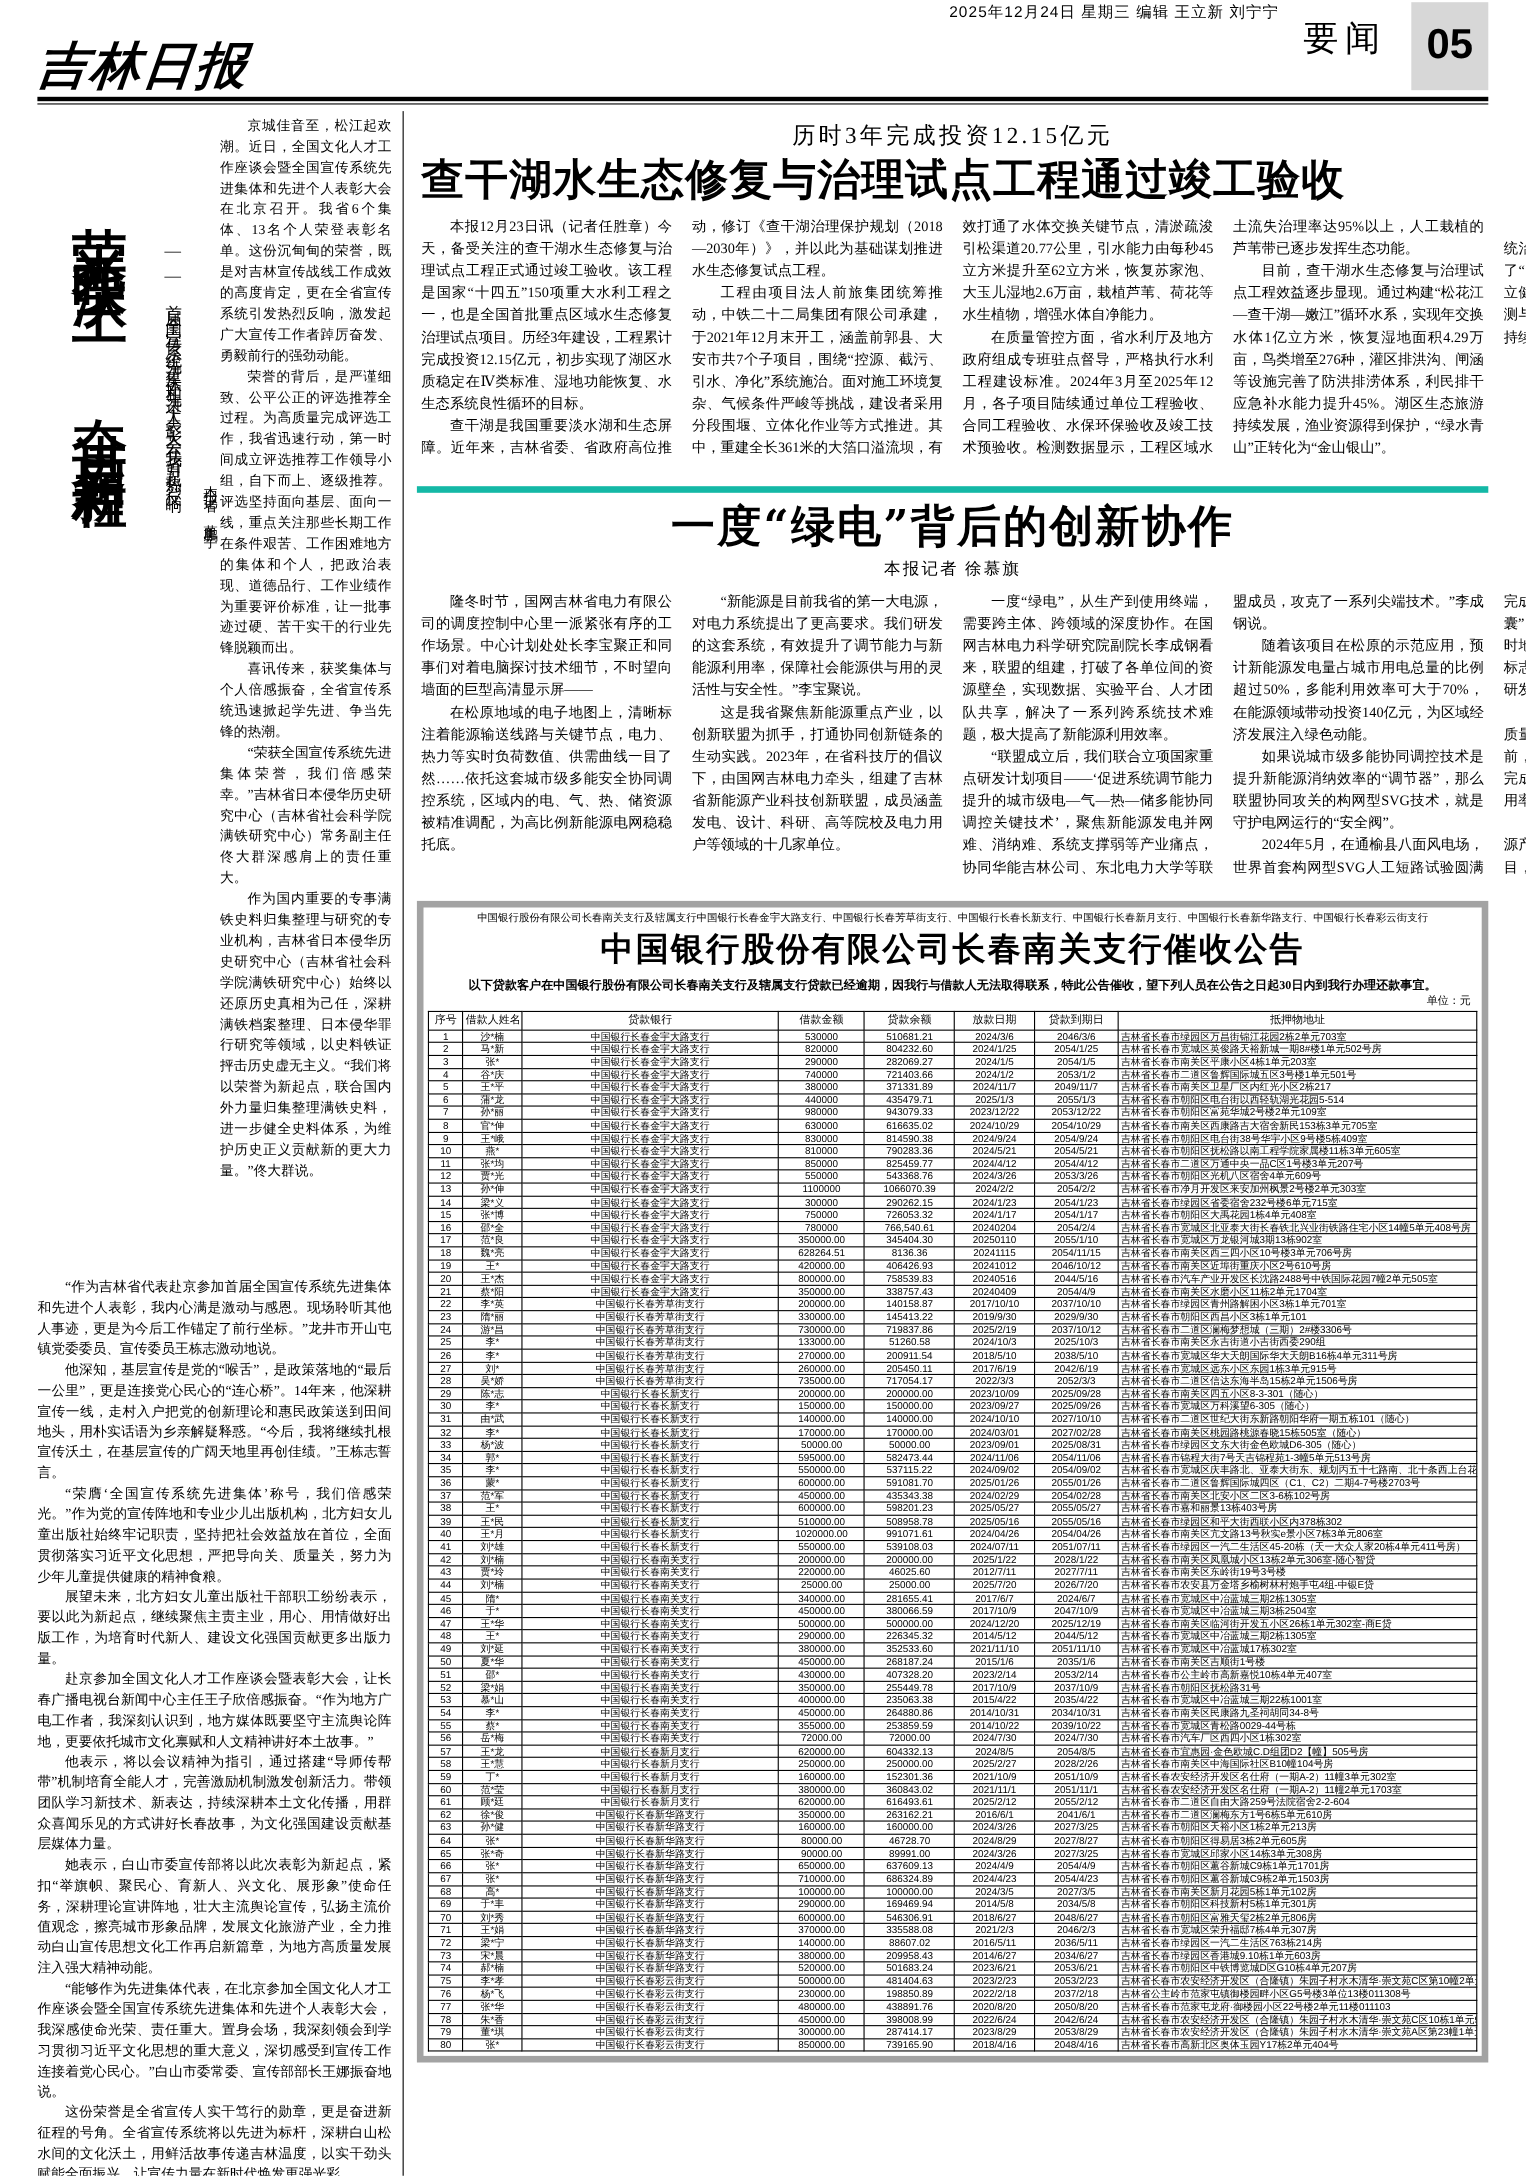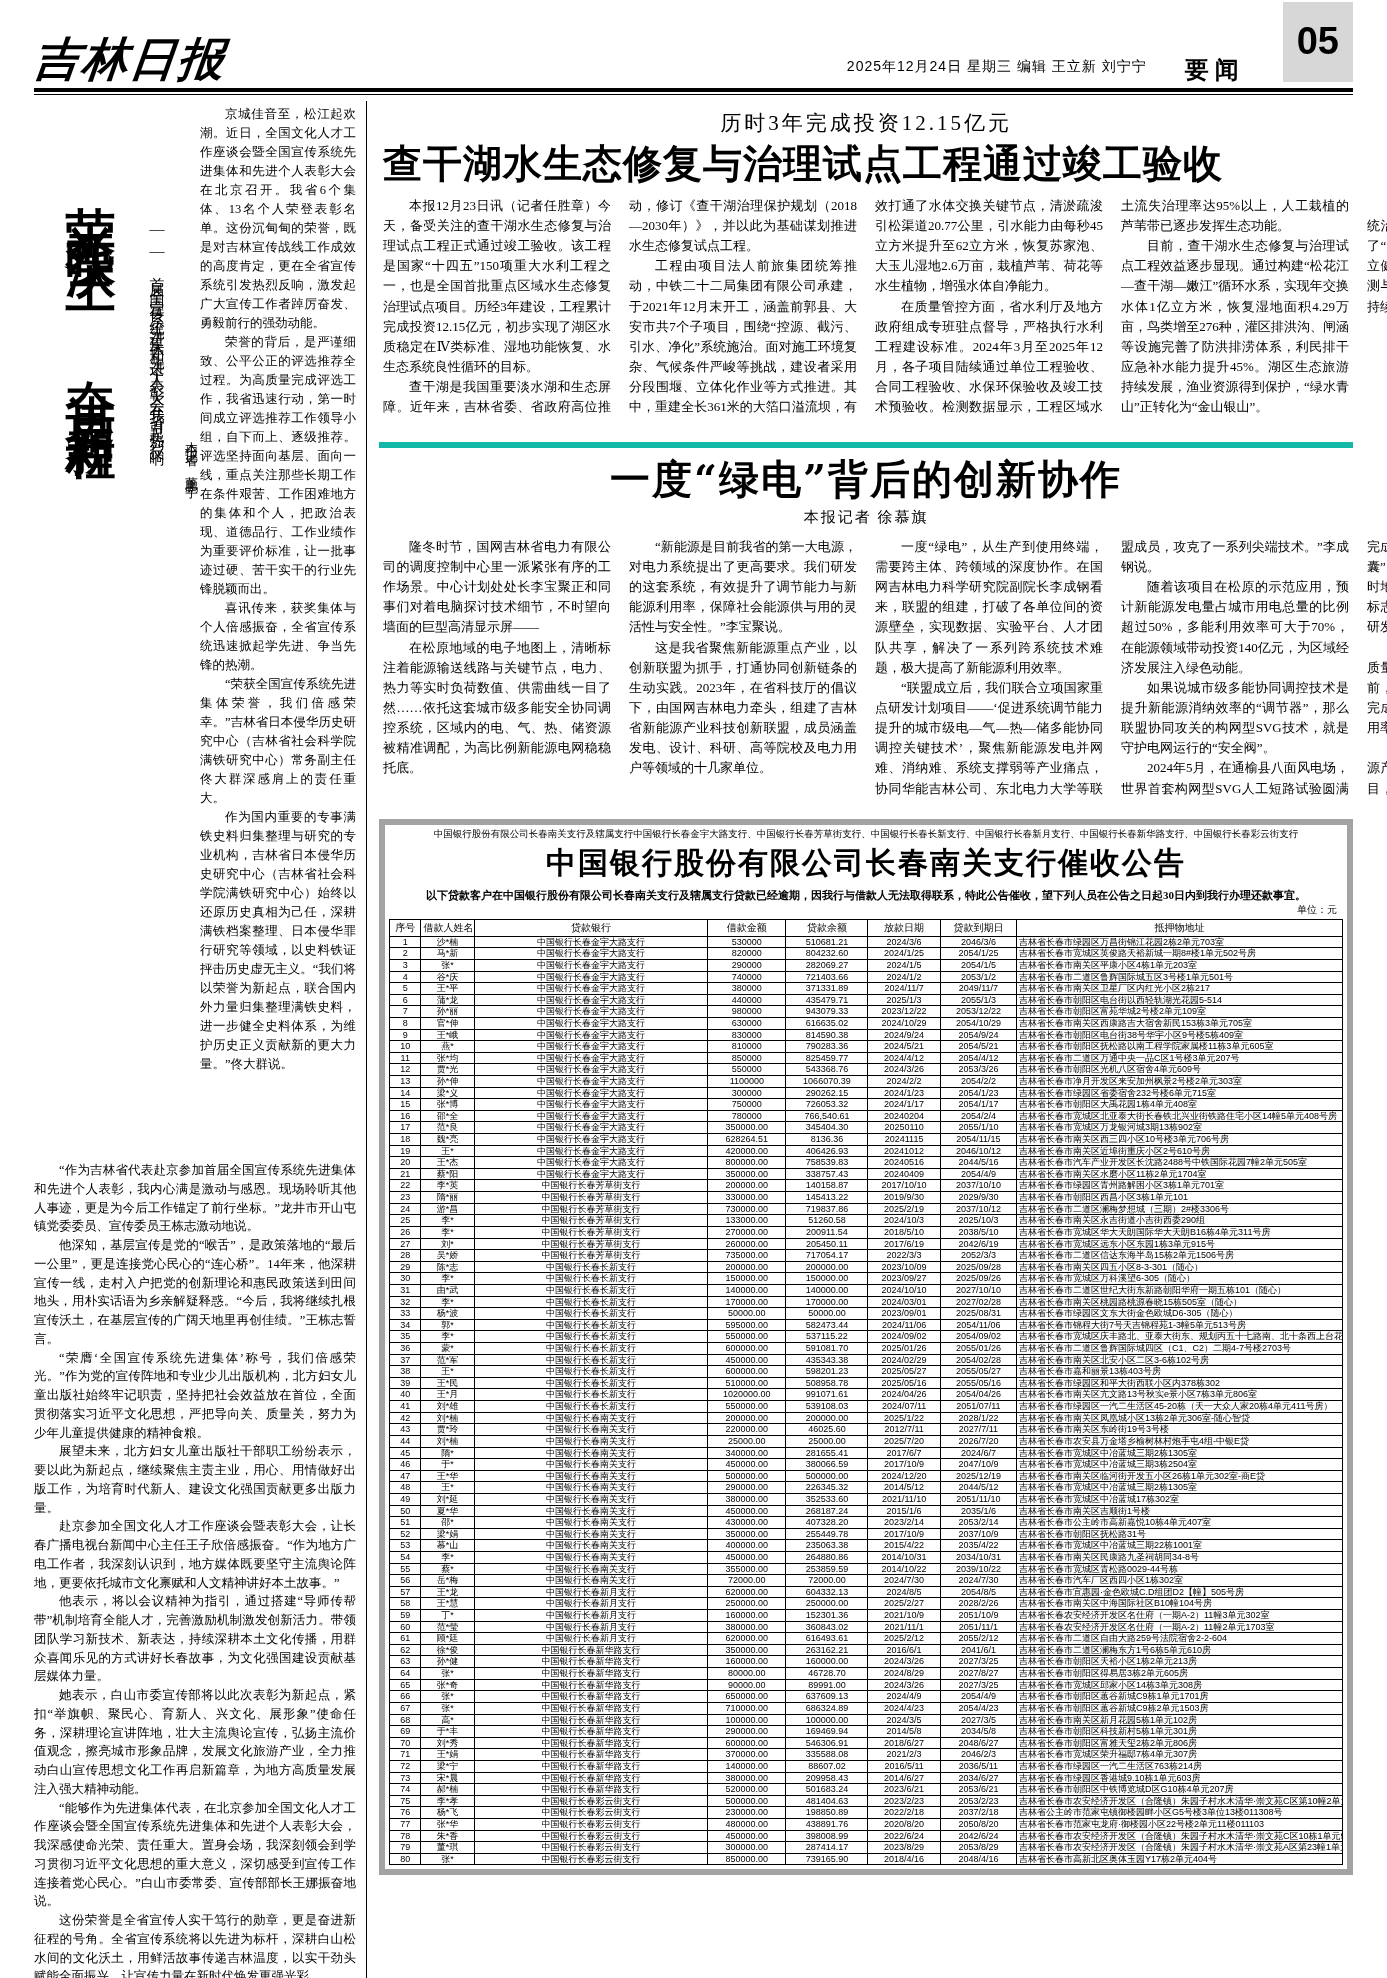--- a/index.html
+++ b/index.html
@@ -7,23 +7,23 @@
   body {
     width:1387px; height:1978px; margin:0 auto; position:relative;
     font-family:"Liberation Serif","DejaVu Serif",serif; color:#000;
     overflow:hidden;
   }
   .page { padding:8px 18px 6px 18px; }
 
   
   .masthead { height:78px; display:flex; align-items:flex-end; justify-content:space-between; padding:0 16px 4px 16px; }
   .logo { font-family:"DejaVu Serif",serif; font-size:46px; font-weight:bold; font-style:italic; letter-spacing:2px; transform:skewX(-6deg); line-height:1; }
-  .mast-right { display:flex; align-items:flex-end; gap:38px; }
+  .mast-right { display:flex; align-items:flex-start; gap:22px; }
   .dateline { font-size:14px; letter-spacing:1px; padding-bottom:6px; font-family:"Liberation Sans",sans-serif; }
-  .section-name { font-size:24px; font-weight:bold; font-family:"Liberation Sans",sans-serif; letter-spacing:6px; line-height:1; }
+  .section-name { font-size:32px; font-weight:normal; font-family:"Liberation Sans",sans-serif; letter-spacing:6px; line-height:1;margin-top:16px; }
   .page-no { font-size:38px; font-weight:bold; font-family:"Liberation Sans",sans-serif; background:#d7d7d7; padding:19px 14px; line-height:1.1; }
   .mast-rule { border-top:4px solid #000; border-bottom:1px solid #000; height:7px; margin:2px 16px 0 16px; }
 
   
   .content { display:flex; margin:6px 16px 0 16px; }
   .left-col { width:332px; flex:none; padding-right:10px; }
   .main-col { flex:1; border-left:1px solid #000; padding-left:12px; }
 
   
   .vert-zone { display:flex; height:1052px; }

